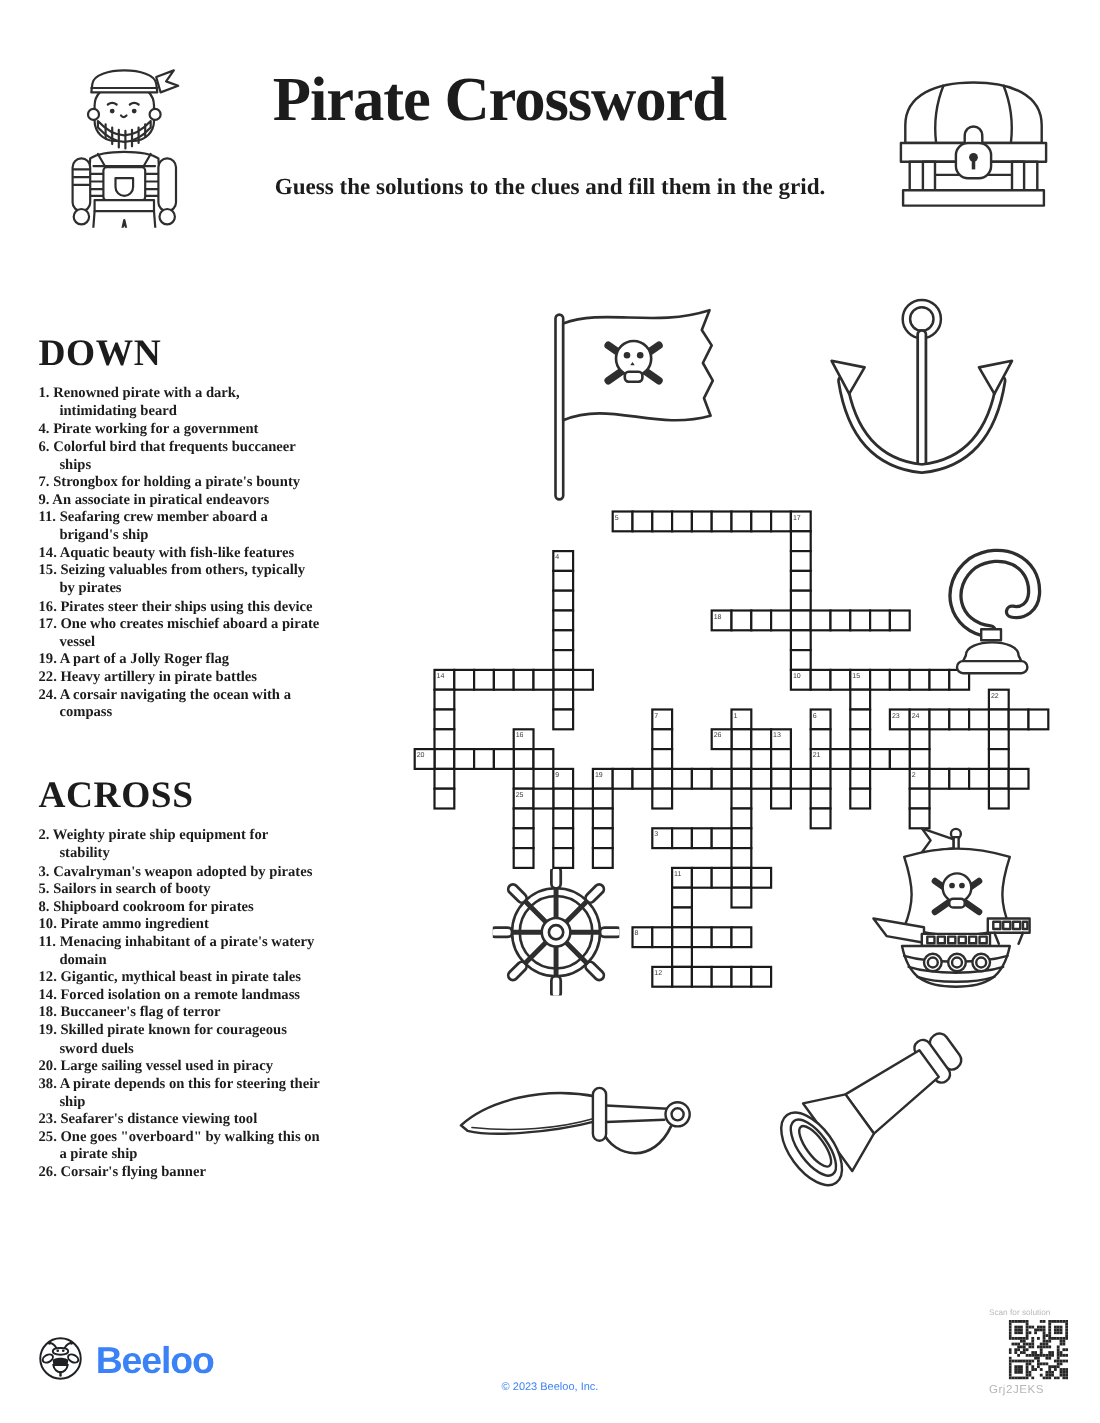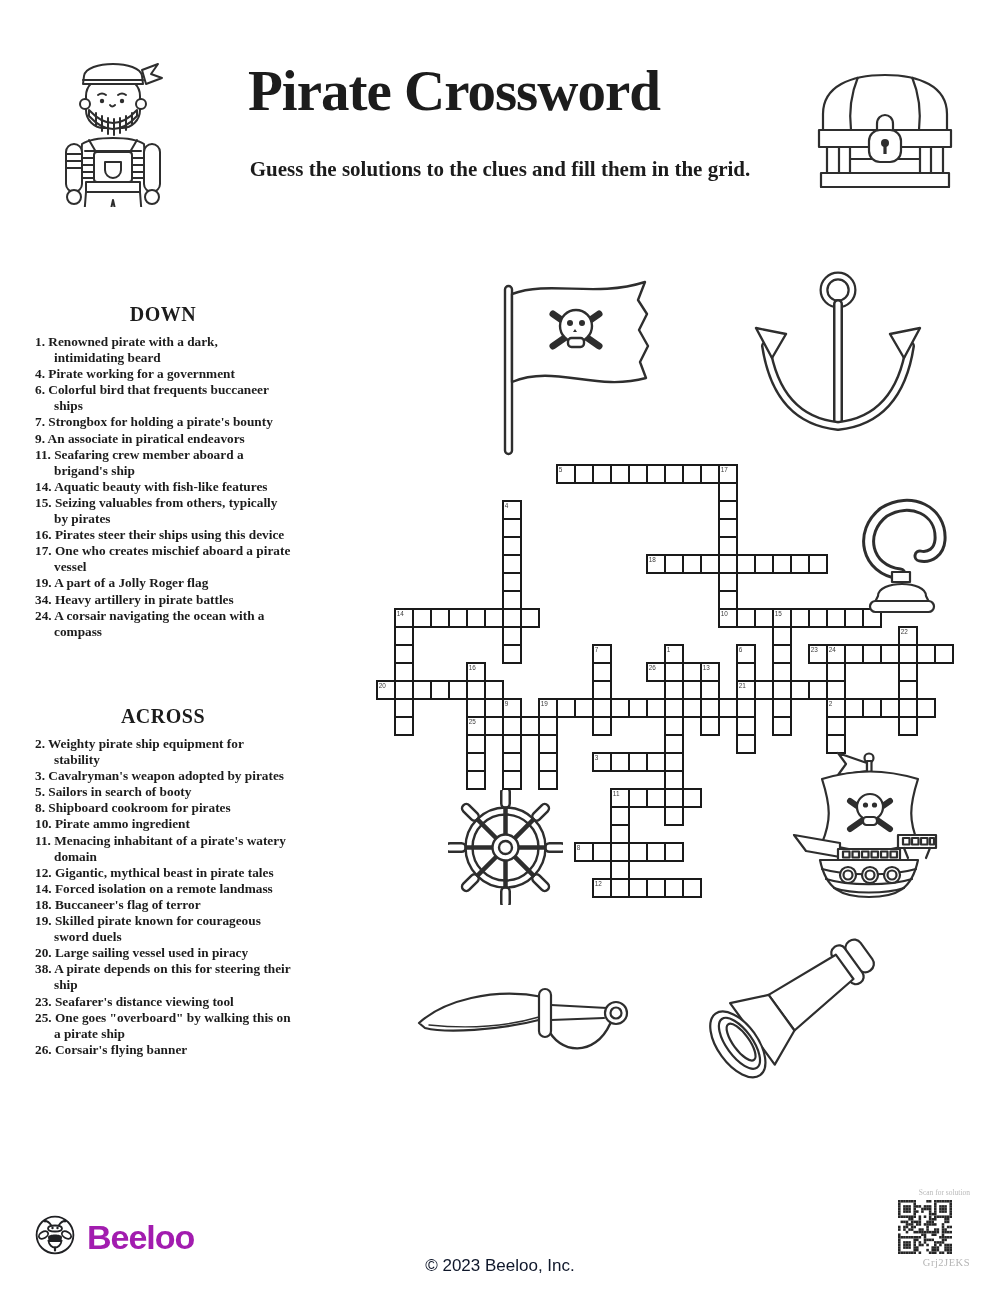--- a/index.html
+++ b/index.html
@@ -13,38 +13,38 @@
   }
   .page-subtitle{
     position:absolute;top:157px;left:0;width:1000px;text-align:center;
     font-size:21px;font-weight:700;
   }
   .illus{position:absolute;}
   .illus svg{display:block;}
   .clue-block{position:absolute;left:35px;width:256px;}
   .down-block{top:303px;}
   .across-block{top:705px;}
-  .clue-heading{font-size:20px;font-weight:700;letter-spacing:.5px;line-height:1.1;margin:0 0 9px 0;text-align:center;}
+  .clue-heading{font-size:34px;font-weight:700;letter-spacing:.5px;line-height:1.1;margin:0 0 9px 0;}
   ul.clue-list{list-style:none;margin:0;padding:0;}
   ul.clue-list li{
     font-size:13.3px;line-height:16.1px;font-weight:600;
     padding-left:19px;text-indent:-19px;
   }
   #grid{position:absolute;left:375px;top:463px;}
   .footer-logo{position:absolute;left:35px;top:1215px;display:flex;align-items:center;}
   .footer-logo .logo-text{
     font-family:"Liberation Sans", sans-serif;font-weight:700;font-size:34px;
-    color:#a21caf;letter-spacing:-1px;margin-left:12px;
+    color:#3b82f6;letter-spacing:-1px;margin-left:12px;
   }
   .copyright{
     position:absolute;top:1256px;left:0;width:1000px;text-align:center;
-    font-family:"Liberation Sans", sans-serif;font-size:17px;color:#0f172a;
+    font-family:"Liberation Sans", sans-serif;font-size:10px;color:#3b82f6;
   }
-  .qr-block{position:absolute;left:880px;top:1188px;width:90px;text-align:right;
-    font-family:Liberation Serif, serif;}
+  .qr-block{position:absolute;left:899px;top:1188px;width:90px;text-align:left;
+    font-family:Liberation Sans, sans-serif;}
   .qr-scan-label{font-size:7.5px;color:#b9b9b9;margin-bottom:3px;}
   .qr-code-label{font-size:10.5px;color:#b5b5b5;margin-top:3px;letter-spacing:.5px;}
   #qr{margin:0 auto;width:54px;height:54px;}
 </style>
 </head>
 <body>
 
 <div class="page-title">Pirate Crossword</div>
 <div class="page-subtitle">Guess the solutions to the clues and fill them in the grid.</div>
 
@@ -103,21 +103,21 @@
       <li>4. Pirate working for a government</li>
       <li>6. Colorful bird that frequents buccaneer ships</li>
       <li>7. Strongbox for holding a pirate's bounty</li>
       <li>9. An associate in piratical endeavors</li>
       <li>11. Seafaring crew member aboard a brigand's ship</li>
       <li>14. Aquatic beauty with fish-like features</li>
       <li>15. Seizing valuables from others, typically by pirates</li>
       <li>16. Pirates steer their ships using this device</li>
       <li>17. One who creates mischief aboard a pirate vessel</li>
       <li>19. A part of a Jolly Roger flag</li>
-      <li>34. Heavy artillery in pirate battles</li>
+      <li>22. Heavy artillery in pirate battles</li>
       <li>24. A corsair navigating the ocean with a compass</li>
     </ul>
 </div>
 
 <div class="clue-block across-block">
   <div class="clue-heading">ACROSS</div>
   <ul class="clue-list">
       <li>2. Weighty pirate ship equipment for stability</li>
       <li>3. Cavalryman's weapon adopted by pirates</li>
       <li>5. Sailors in search of booty</li>

